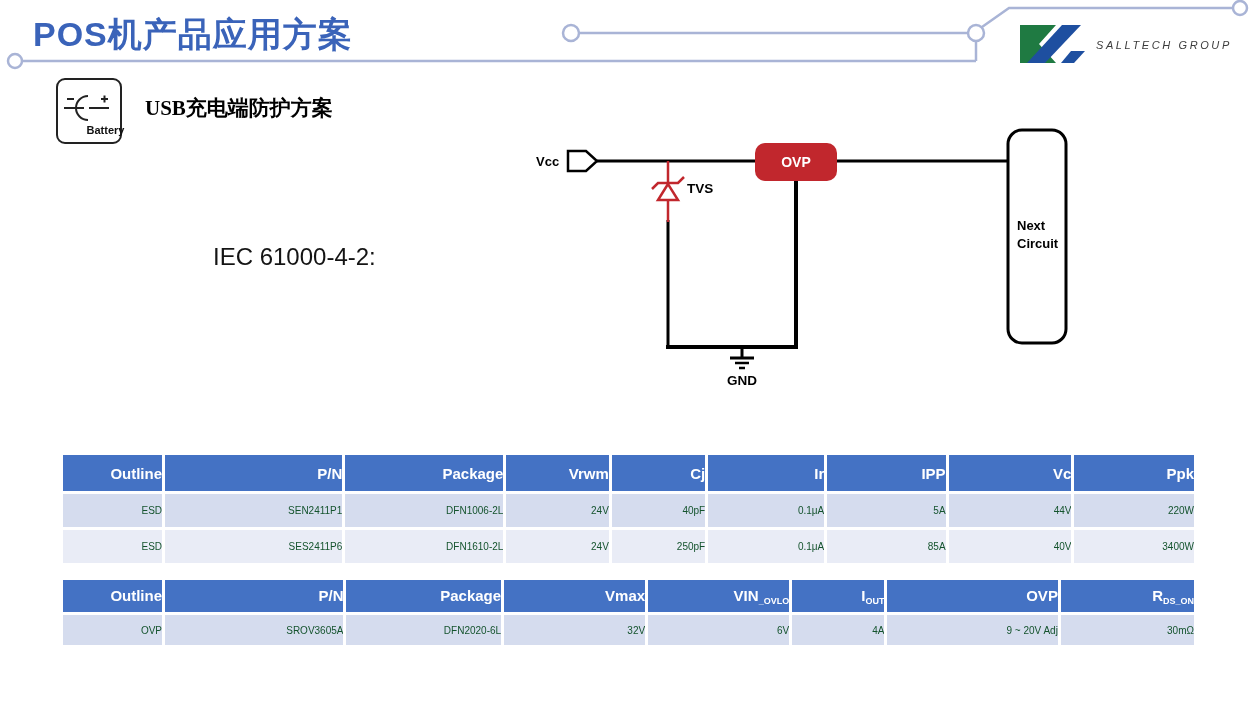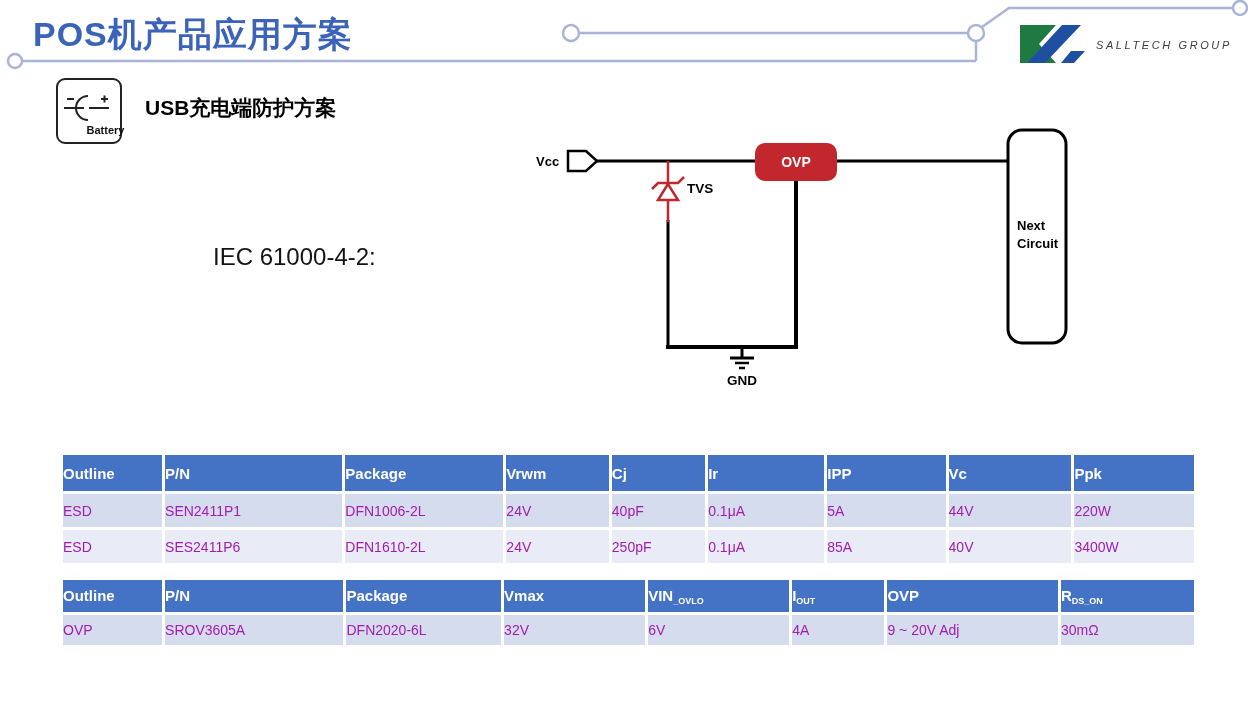--- a/index.html
+++ b/index.html
@@ -21,39 +21,39 @@
   
   .battery-box{
     position:absolute;left:56px;top:78px;width:62px;height:62px;
     border:2px solid #222;border-radius:9px;background:#fff;
     display:flex;flex-direction:column;align-items:center;justify-content:flex-end;
   }
   .battery-sym{position:absolute;left:0;top:6px;}
   .battery-label{font-size:11px;font-weight:bold;color:#111;margin-bottom:6px;padding-left:33px;}
   .section-heading{
     position:absolute;left:145px;top:94px;font-size:21px;font-weight:bold;color:#000;
-    font-family:Liberation Sans, sans-serif;white-space:nowrap;
+    font-family:Liberation Serif, serif;white-space:nowrap;
   }
   .iec-note{
     position:absolute;left:213px;top:243px;font-size:24px;color:#141414;line-height:28px;
     white-space:nowrap;
   }
   .circuit{position:absolute;left:500px;top:120px;}
   
   .data-table{
     position:absolute;left:60px;border-collapse:collapse;table-layout:fixed;width:1137px;
   }
   .data-table th,.data-table td{
-    border:3px solid #ffffff;text-align:left;vertical-align:middle;padding:0;
+    border:3px solid #ffffff;text-align:right;vertical-align:middle;padding:0;
     overflow:hidden;white-space:nowrap;
   }
   .data-table th{
     background:#4472C4;color:#ffffff;font-weight:bold;font-size:15px;height:36px;
   }
-  .data-table td{font-size:14px;color:#a21caf;}
+  .data-table td{font-size:10px;color:#14532d;}
   #esd-table{top:452px;}
   #esd-table th{height:36px;}
   #esd-table td{height:33px;}
   #esd-table tr.row-a td{background:#D5DCEE;}
   #esd-table tr.row-b td{background:#E9ECF6;}
   #ovp-table{top:577px;}
   #ovp-table th{height:32px;}
   #ovp-table td{height:30px;background:#D5DCEE;}
   .data-table sub{font-size:9px;font-weight:bold;vertical-align:-3px;letter-spacing:0;}
 </style>

